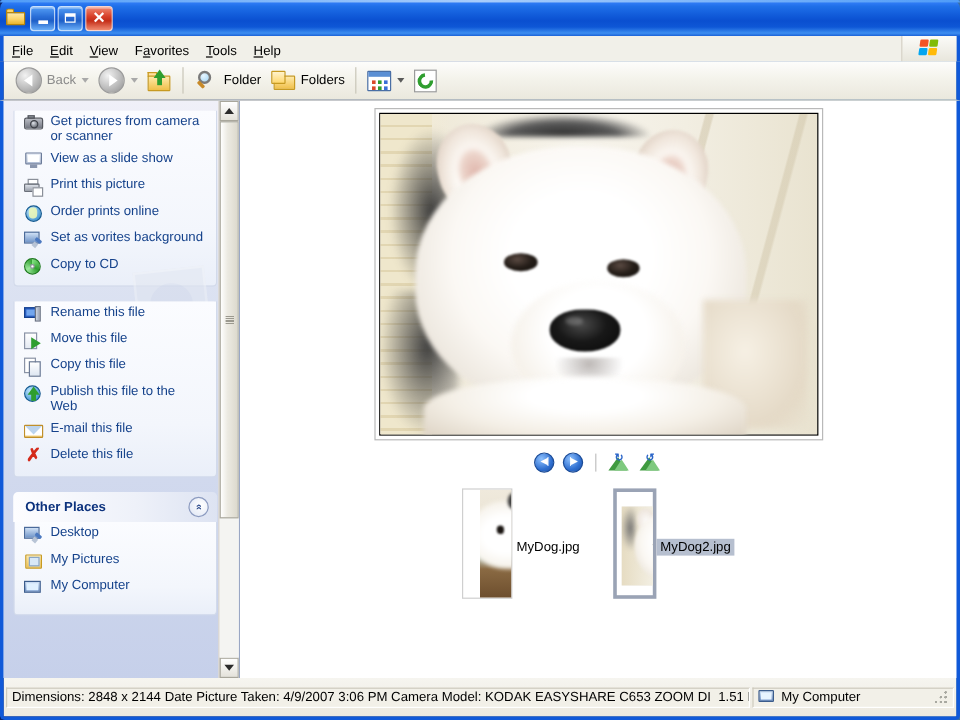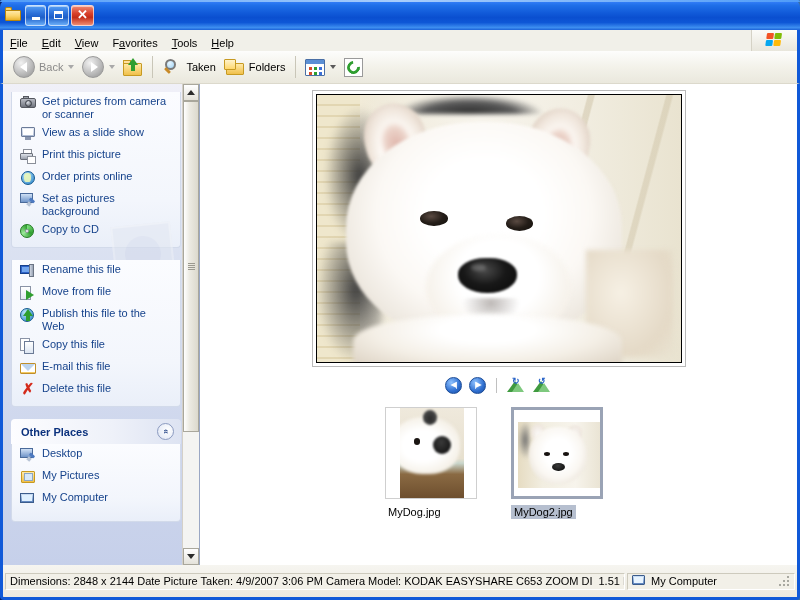--- a/index.html
+++ b/index.html
@@ -379,21 +379,21 @@
   .ctl-sep{width:1px;height:15px;background:#c0c0c0;margin:0 3px;}
   .rotbtn{width:19px;height:15px;position:relative;}
   .rotbtn .mt{position:absolute;left:0;bottom:1px;width:0;height:0;
     border-left:8px solid transparent;border-right:8px solid transparent;border-bottom:11px solid #3f9a3f;}
   .rotbtn .mt2{position:absolute;left:5px;bottom:1px;width:0;height:0;
     border-left:6px solid transparent;border-right:6px solid transparent;border-bottom:9px solid #7ec97e;}
   .rotbtn .ar{position:absolute;left:5px;top:-1px;width:9px;height:9px;color:#2a64c8;font-size:9px;line-height:9px;font-weight:bold;}
 
   
   #thumbs{margin-top:12px;display:flex;gap:25px;align-items:flex-start;}
-  .thumb{display:flex;flex-direction:column;align-items:flex-start;width:101px;}
+  .thumb{display:flex;flex-direction:row;align-items:center;width:101px;}
   .thumb .box{width:92px;height:92px;background:#fff;border:1px solid #cfcfcf;
      display:flex;align-items:center;justify-content:center;position:relative;overflow:hidden;}
   .thumb.sel .box{border:3px solid #9aa3b5;background:#fff;}
   .thumb .name{margin-top:6px;font-size:11px;color:#000;padding:1px 3px;white-space:nowrap;}
   .thumb.sel .name{background:#b6bfcf;color:#000;}
 
   
   .t1{position:absolute;left:14px;top:0;width:64px;height:92px;overflow:hidden;background:#efece3;}
   .t1 .w{position:absolute;inset:0;background:linear-gradient(to bottom,#efe9dc 0%,#e7e0cf 55%,#c9d6cc 60%,#8a6a43 72%,#6b4c2c 100%);}
   .t1 .dog{position:absolute;left:-12%;top:10%;width:105%;height:62%;
@@ -514,21 +514,21 @@
           <span class="arw"></span>
           <span class="arwb"></span>
       </span>
     </span>
     <span class="tb-sep"></span>
     <span class="tb-btn">
       <span class="icon-search">
           <span class="lens"></span>
           <span class="hndl"></span>
         </span>
-      <span class="tb-label">Taken</span>
+      <span class="tb-label">Folder</span>
     </span>
     <span class="tb-btn">
       <span class="icon-folders">
           <span class="b"></span>
           <span class="t"></span>
         </span>
       <span class="tb-label">Folders</span>
     </span>
     <span class="tb-sep"></span>
     <span class="tb-btn">
@@ -586,21 +586,21 @@
                   <span class="g"></span>
                   <span class="m"></span>
                 </span>
               <span class="tx">Order prints online</span>
             </div>
             <div class="task">
               <span class="tski i-desk">
                   <span class="s"></span>
                   <span class="w"></span>
                 </span>
-              <span class="tx">Set as pictures background</span>
+              <span class="tx">Set as vorites background</span>
             </div>
             <div class="task" style="margin-bottom:0">
               <span class="tski i-cd">
                   <span class="c"></span>
                   <span class="h"></span>
                 </span>
               <span class="tx">Copy to CD</span>
             </div>
           </div>
           <div class="watermark">
@@ -617,36 +617,36 @@
                   <span class="m2"></span>
                   <span class="b"></span>
                 </span>
               <span class="tx">Rename this file</span>
             </div>
             <div class="task">
               <span class="tski i-move">
                   <span class="p"></span>
                   <span class="a"></span>
                 </span>
-              <span class="tx">Move from file</span>
+              <span class="tx">Move this file</span>
+            </div>
+            <div class="task">
+              <span class="tski i-copy">
+                  <span class="p1"></span>
+                  <span class="p2"></span>
+                </span>
+              <span class="tx">Copy this file</span>
             </div>
             <div class="task">
               <span class="tski i-pub">
                   <span class="g"></span>
                   <span class="a"></span>
                   <span class="ab"></span>
                 </span>
               <span class="tx">Publish this file to the Web</span>
-            </div>
-            <div class="task">
-              <span class="tski i-copy">
-                  <span class="p1"></span>
-                  <span class="p2"></span>
-                </span>
-              <span class="tx">Copy this file</span>
             </div>
             <div class="task">
               <span class="tski i-mail">
                   <span class="e"></span>
                   <span class="f"></span>
                   <span class="v"></span>
                 </span>
               <span class="tx">E-mail this file</span>
             </div>
             <div class="task" style="margin-bottom:0">

